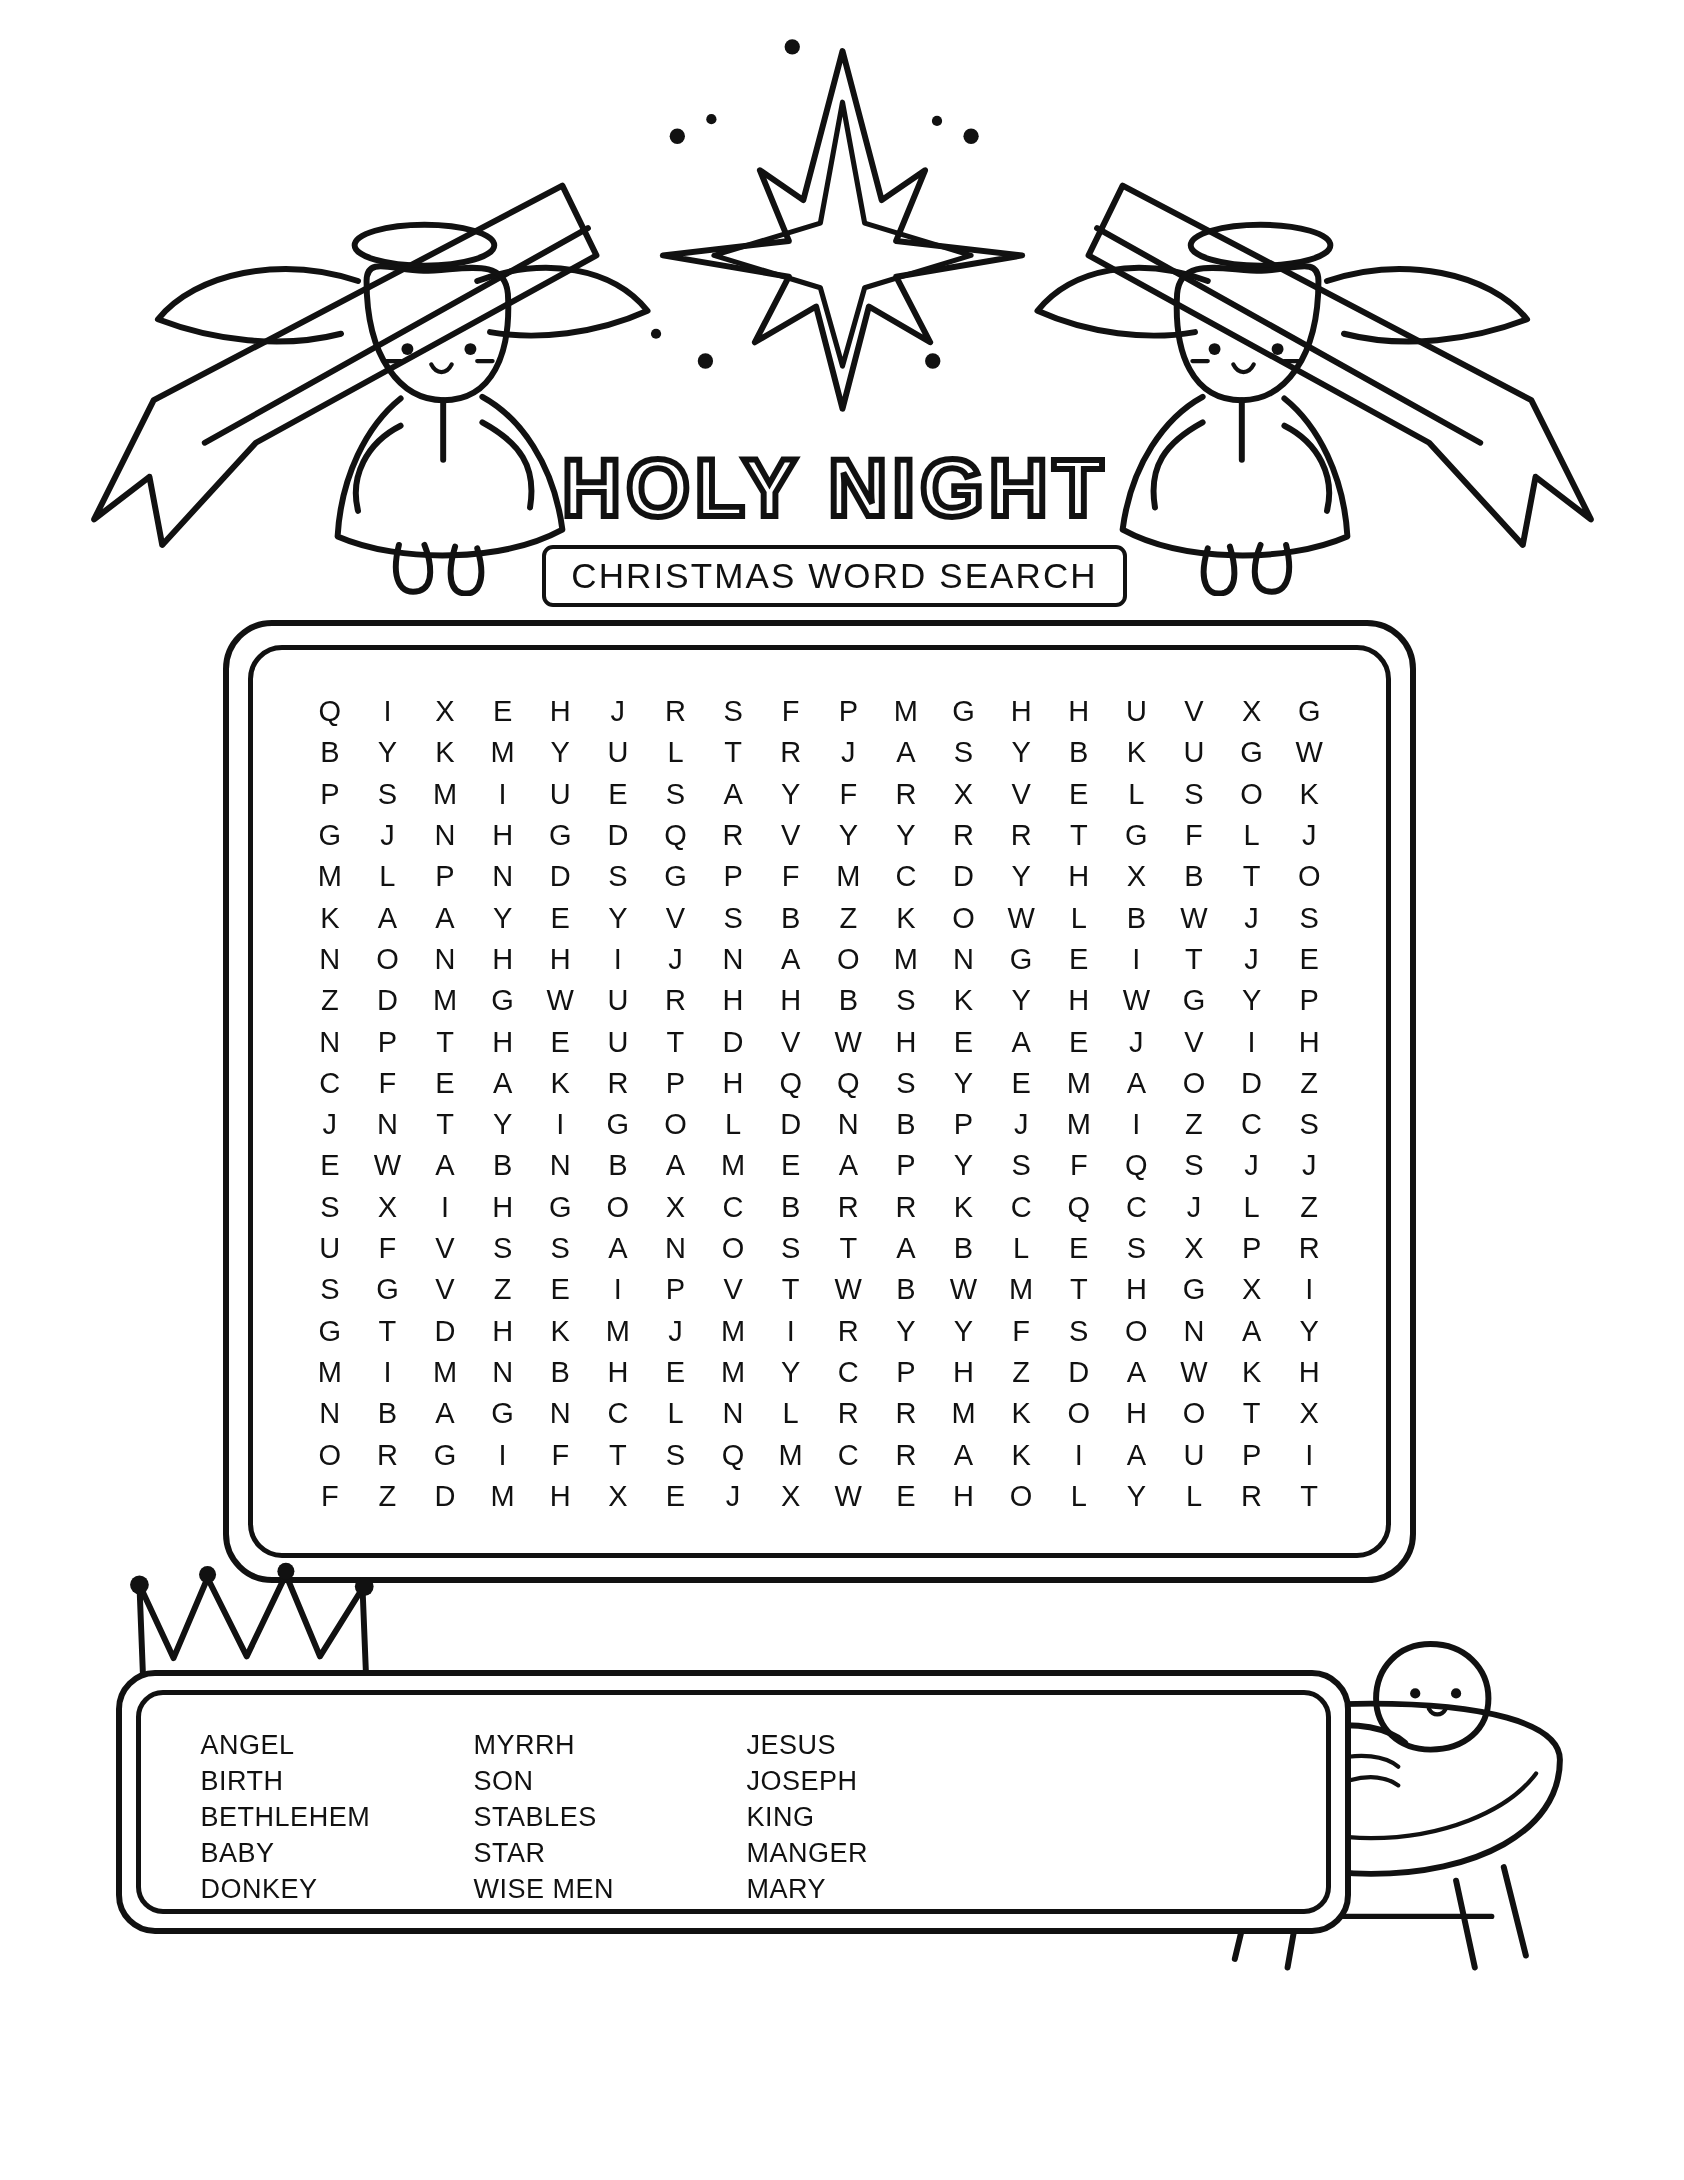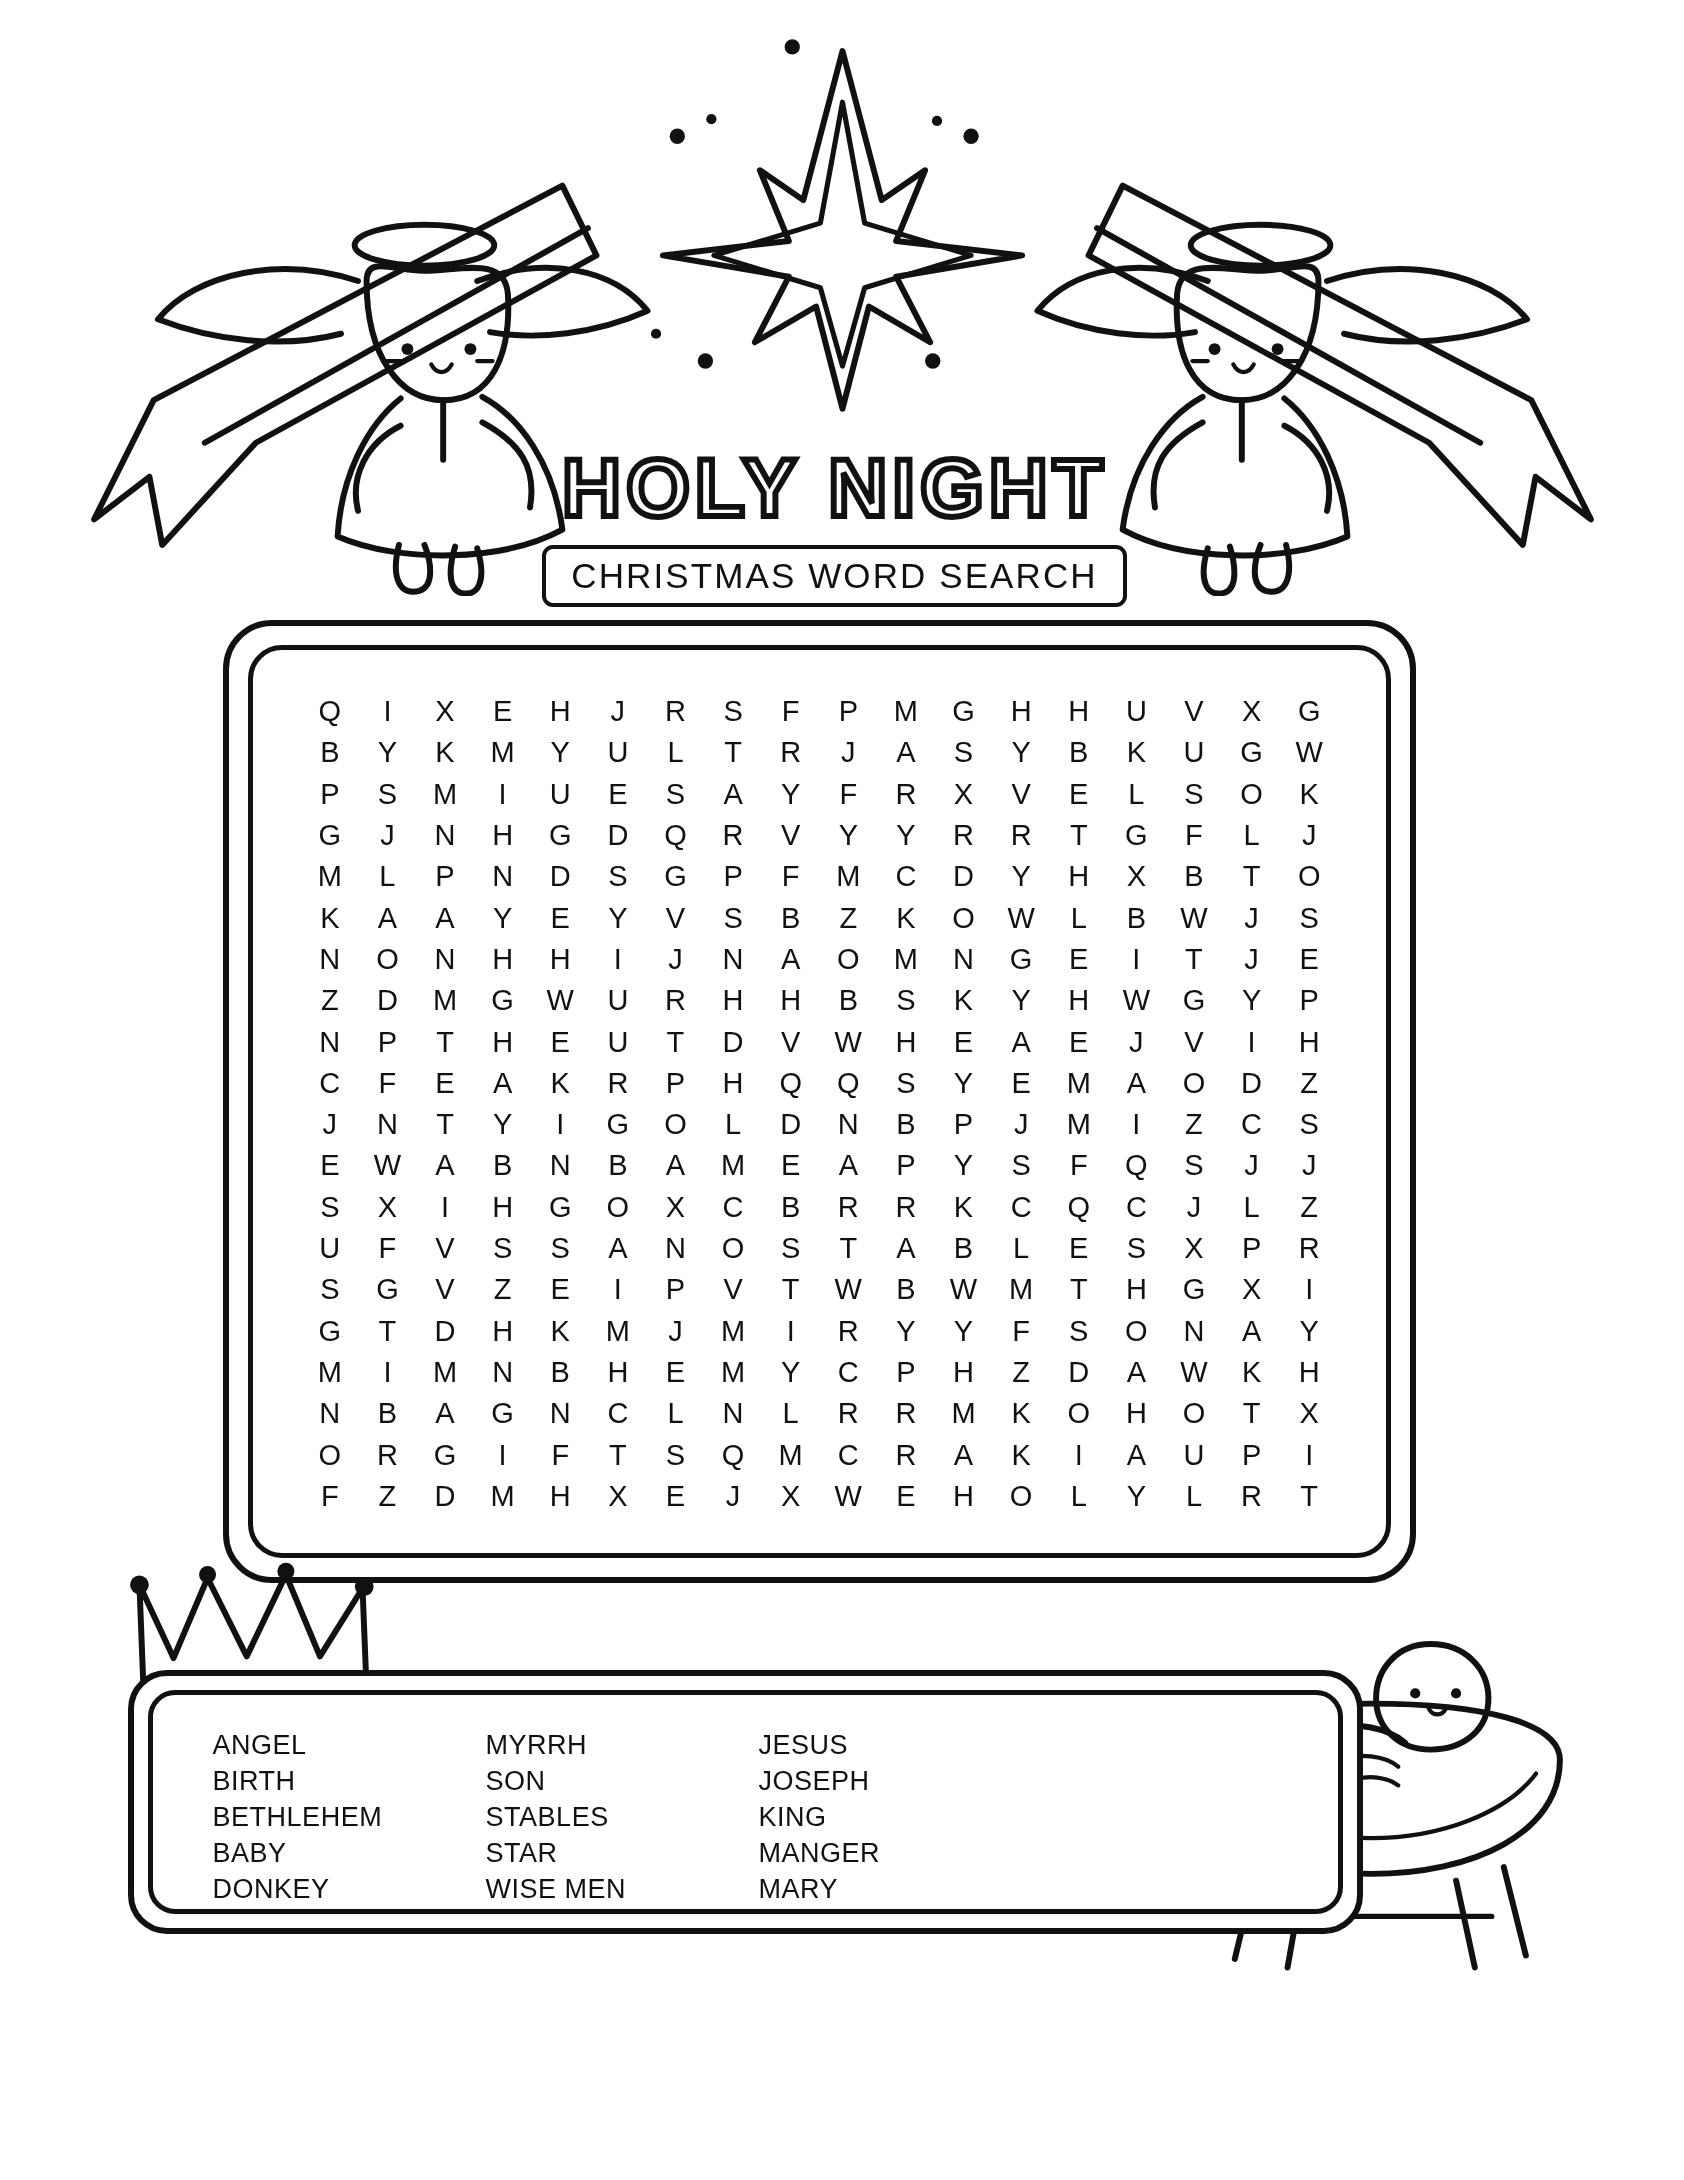--- a/index.html
+++ b/index.html
@@ -96,21 +96,21 @@
     font-size: 29px;
     line-height: 1;
     font-weight: 400;
     color: #111;
     user-select: none;
   }
 
   
   .words-panel {
     position: absolute;
-    left: 128px;
+    left: 116px;
     top: 1670px;
     width: 1235px;
     height: 264px;
     border: 6.8px solid #111;
     border-radius: 39px;
     background: #fff;
     box-sizing: border-box;
   }
   .words-panel-inner {
     position: absolute;

